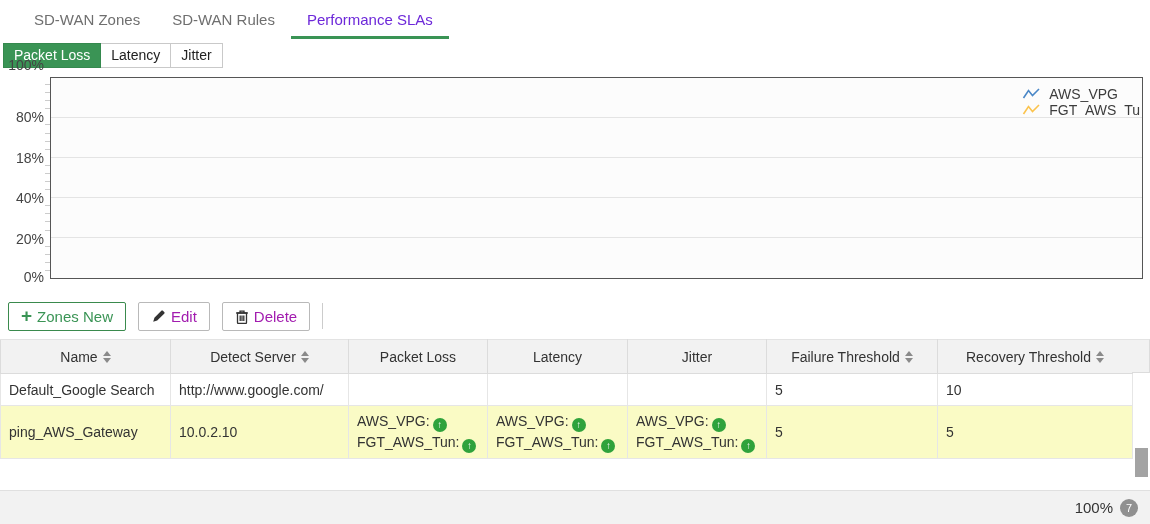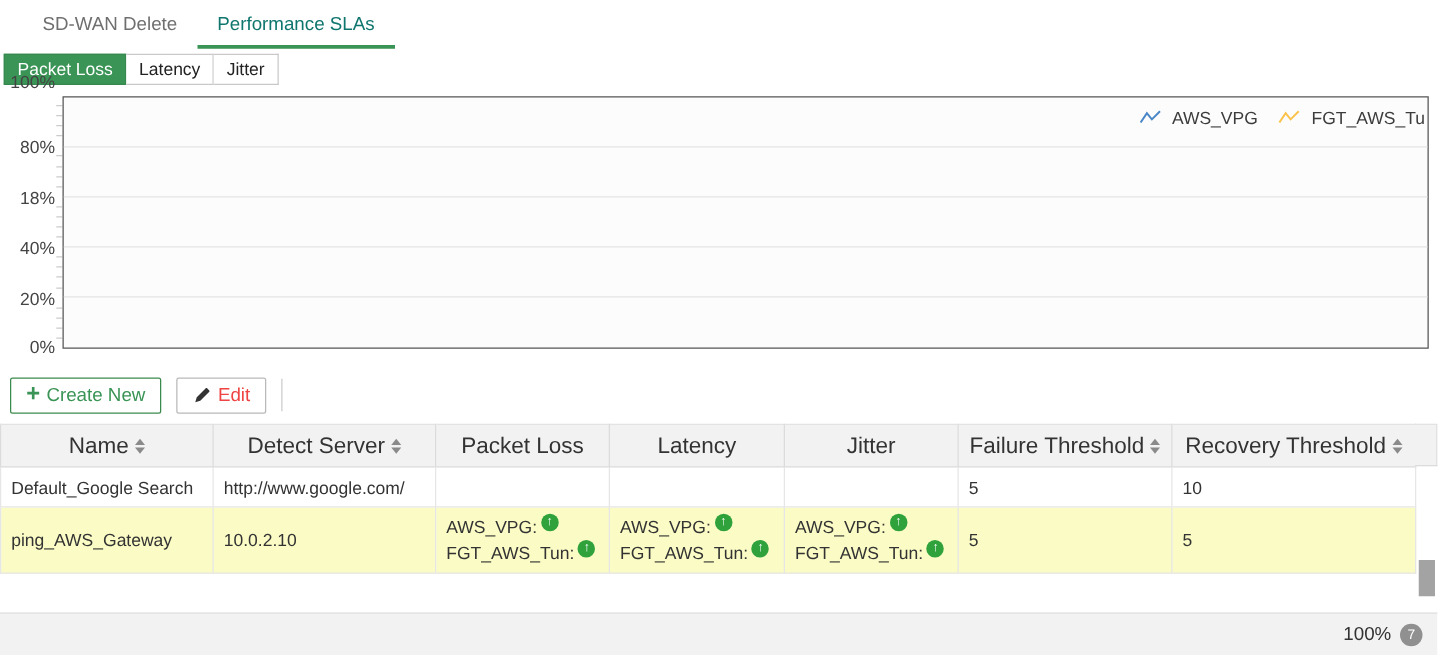--- a/index.html
+++ b/index.html
@@ -4,68 +4,68 @@
 <style>
   * { margin:0; padding:0; box-sizing:border-box; }
   html,body { width:1150px; height:524px; overflow:hidden; background:#fff;
     font-family:"Liberation Sans", sans-serif; color:#333; }
 
   .app { position:relative; width:1150px; height:524px; }
 
   
   .tabbar { display:flex; align-items:flex-end; height:39px; padding-left:18px; background:#fff; }
   .tab { font-size:15px; color:#6f6f6f; padding:10px 16px 8px 16px; cursor:pointer; border-bottom:3px solid transparent; white-space:nowrap; }
-  .tab.active { color:#0f766e; border-bottom-color:#3a9455; }
+  .tab.active { color:#6d28d9; border-bottom-color:#3a9455; }
 
   
   .subtabs { display:flex; gap:0; padding:4px 0 0 3px; height:29px; }
   .subtab { font-size:14px; padding:2px 10px 3px 10px; border:1px solid #c9c9c9; background:#fff; color:#222; cursor:pointer; margin-right:0; }
   .subtab + .subtab { border-left:none; }
   .subtab.active { background:#3a9455; border-color:#35894e; color:#fff; }
 
   
   .chart-row { display:flex; margin-top:9px; }
   .ylabels { position:relative; width:50px; height:202px; flex:0 0 50px; }
   .ylabel { position:absolute; right:6px; font-size:14px; color:#444; transform:translateY(-50%); }
   .minorticks { position:absolute; right:0; top:0; width:5px; height:202px; }
   .mtick { position:absolute; right:0; width:5px; height:1px; background:#ccc; }
   .chart-area { position:relative; flex:1; height:202px; margin-right:7px;
     border:1px solid #555; background:#fcfcfc; }
   .gridline { position:absolute; left:0; right:0; height:1px; background:#e4e4e4; }
-  .legend { position:absolute; top:8px; right:2px; display:flex; flex-direction:row; gap:16px; }
+  .legend { position:absolute; top:8px; right:2px; display:flex; flex-direction:column; gap:0; }
   .legend-item { display:flex; align-items:center; gap:8px; cursor:pointer; }
   .legend-item svg { flex:0 0 auto; }
   .legend-label { font-size:14px; color:#3c3c3c; white-space:nowrap; }
 
   
   .toolbar { display:flex; align-items:center; margin:22px 0 0 8px; height:30px; }
   .btn { display:flex; align-items:center; gap:5px; height:29px; padding:0 12px;
-    background:#fff; border:1px solid #b9b9b9; border-radius:2px; font-size:15px; color:#ef4444; cursor:pointer; }
+    background:#fff; border:1px solid #b9b9b9; border-radius:2px; font-size:15px; color:#a21caf; cursor:pointer; }
   .btn.create { border-color:#3a8a4d; color:#3a9455; margin-right:12px; }
   .btn.mid { margin-right:12px; }
   .plus { color:#3a9455; font-size:19px; font-weight:bold; line-height:1; margin-top:-2px; }
   .tsep { width:1px; height:26px; background:#ccc; margin:0 11px 0 0; }
   .searchbox { display:flex; height:29px; }
   .search-input { width:402px; height:29px; border:1px solid #c9c9c9; border-right:none;
     padding:0 10px; font-size:15px; color:#333; outline:none; font-family:"Liberation Sans",sans-serif; }
   .search-input::placeholder { color:#9a9a9a; }
   .search-btn { width:33px; height:29px; background:#fff; border:1px solid #c9c9c9; cursor:pointer;
     display:flex; align-items:center; justify-content:center; }
 
   
   .table-wrap { position:relative; margin-top:8px; width:1150px; }
   table { border-collapse:collapse; table-layout:fixed; width:1132px; }
   thead th { height:34px; background:#f2f2f2; border:1px solid #dcdcdc; border-top-color:#e3e3e3;
-    font-weight:normal; font-size:18px; color:#333; }
+    font-weight:normal; font-size:14px; color:#333; }
   thead th .th-inner { display:flex; align-items:center; justify-content:center; gap:5px; }
   tbody td { height:32px; border-bottom:1px solid #e6e6e6; border-right:1px solid #e6e6e6;
     font-size:14px; color:#333; padding:5px 8px; vertical-align:middle; background:#fff; }
   tbody td:first-child { border-left:1px solid #e6e6e6; }
   tr.highlight td { background:#fafbc5; }
-  .sla-line { display:flex; align-items:flex-start; gap:3px; line-height:21px; white-space:nowrap; }
+  .sla-line { display:flex; align-items:flex-end; gap:3px; line-height:21px; white-space:nowrap; }
   .up-icon { display:inline-flex; align-items:center; justify-content:center; width:14px; height:14px;
     border-radius:50%; background:#2fa23c; color:#fff; font-size:10px; font-weight:bold; line-height:1; }
   .sort { display:inline-flex; flex-direction:column; gap:2px; }
   .sort i { display:block; width:0; height:0; border-left:4px solid transparent; border-right:4px solid transparent; }
   .sort i.up { border-bottom:5px solid #8a8a8a; }
   .sort i.dn { border-top:5px solid #8a8a8a; }
 
   
   .scrollcol { position:absolute; top:0; right:0; width:18px; height:153px; }
   .scrollcol .sc-head { height:34px; background:#f2f2f2; border-top:1px solid #e3e3e3; border-bottom:1px solid #dcdcdc; border-right:1px solid #dcdcdc; }
@@ -77,21 +77,22 @@
   .zoomtext { font-size:15px; color:#333; }
   .badge { display:inline-flex; align-items:center; justify-content:center; width:18px; height:18px;
     border-radius:50%; background:#909090; color:#fff; font-size:11px; cursor:pointer; }
 </style>
 </head>
 <body>
 
 <div class="app">
 
   <div class="tabbar" id="tabbar">
-      <div class="tab">SD-WAN Delete</div>
+      <div class="tab">SD-WAN Zones</div>
+      <div class="tab">SD-WAN Rules</div>
       <div class="tab active">Performance SLAs</div>
     </div>
 
   <div class="subtabs" id="subtabs">
       <button class="subtab active">Packet Loss</button>
       <button class="subtab">Latency</button>
       <button class="subtab">Jitter</button>
     </div>
 
   <div class="chart-row">
@@ -143,29 +144,42 @@
     <div class="gridline" style="bottom: 40px;"></div>
         <div class="gridline" style="bottom: 80px;"></div>
         <div class="gridline" style="bottom: 120px;"></div>
         <div class="gridline" style="bottom: 160px;"></div>
       </div>
   </div>
 
   <div class="toolbar">
     <button class="btn create">
       <span class="plus">+</span>
-      <span>Create New</span>
+      <span>Zones New</span>
     </button>
     <button class="btn mid">
       <span style="display:flex">
         <svg width="15" height="15" viewBox="0 0 15 15">
             <path d="M2.2 12.8l1.2-4L10.6 1.6c.3-.3.8-.3 1.1 0l1.7 1.7c.3.3.3.8 0 1.1L6.2 11.6l-4 1.2z" fill="#333"></path>
           </svg>
       </span>
       <span>Edit</span>
+    </button>
+    <button class="btn mid">
+      <span style="display:flex">
+        <svg width="14" height="15" viewBox="0 0 14 15" fill="none" stroke="#333" stroke-width="1.3">
+          <path d="M2.5 4h9v9.5a1 1 0 0 1-1 1h-7a1 1 0 0 1-1-1z"></path>
+          <line x1="1" y1="4" x2="13" y2="4"></line>
+          <path d="M5 4V2.2h4V4"></path>
+          <line x1="5.2" y1="6.5" x2="5.2" y2="12"></line>
+          <line x1="7" y1="6.5" x2="7" y2="12"></line>
+          <line x1="8.8" y1="6.5" x2="8.8" y2="12"></line>
+        </svg>
+      </span>
+      <span>Delete</span>
     </button>
     <div class="tsep"></div>
   </div>
 
   <div class="table-wrap">
     <table>
       <colgroup id="cols">
           <col style="width: 170px;">
           <col style="width: 178px;">
           <col style="width: 139px;">

